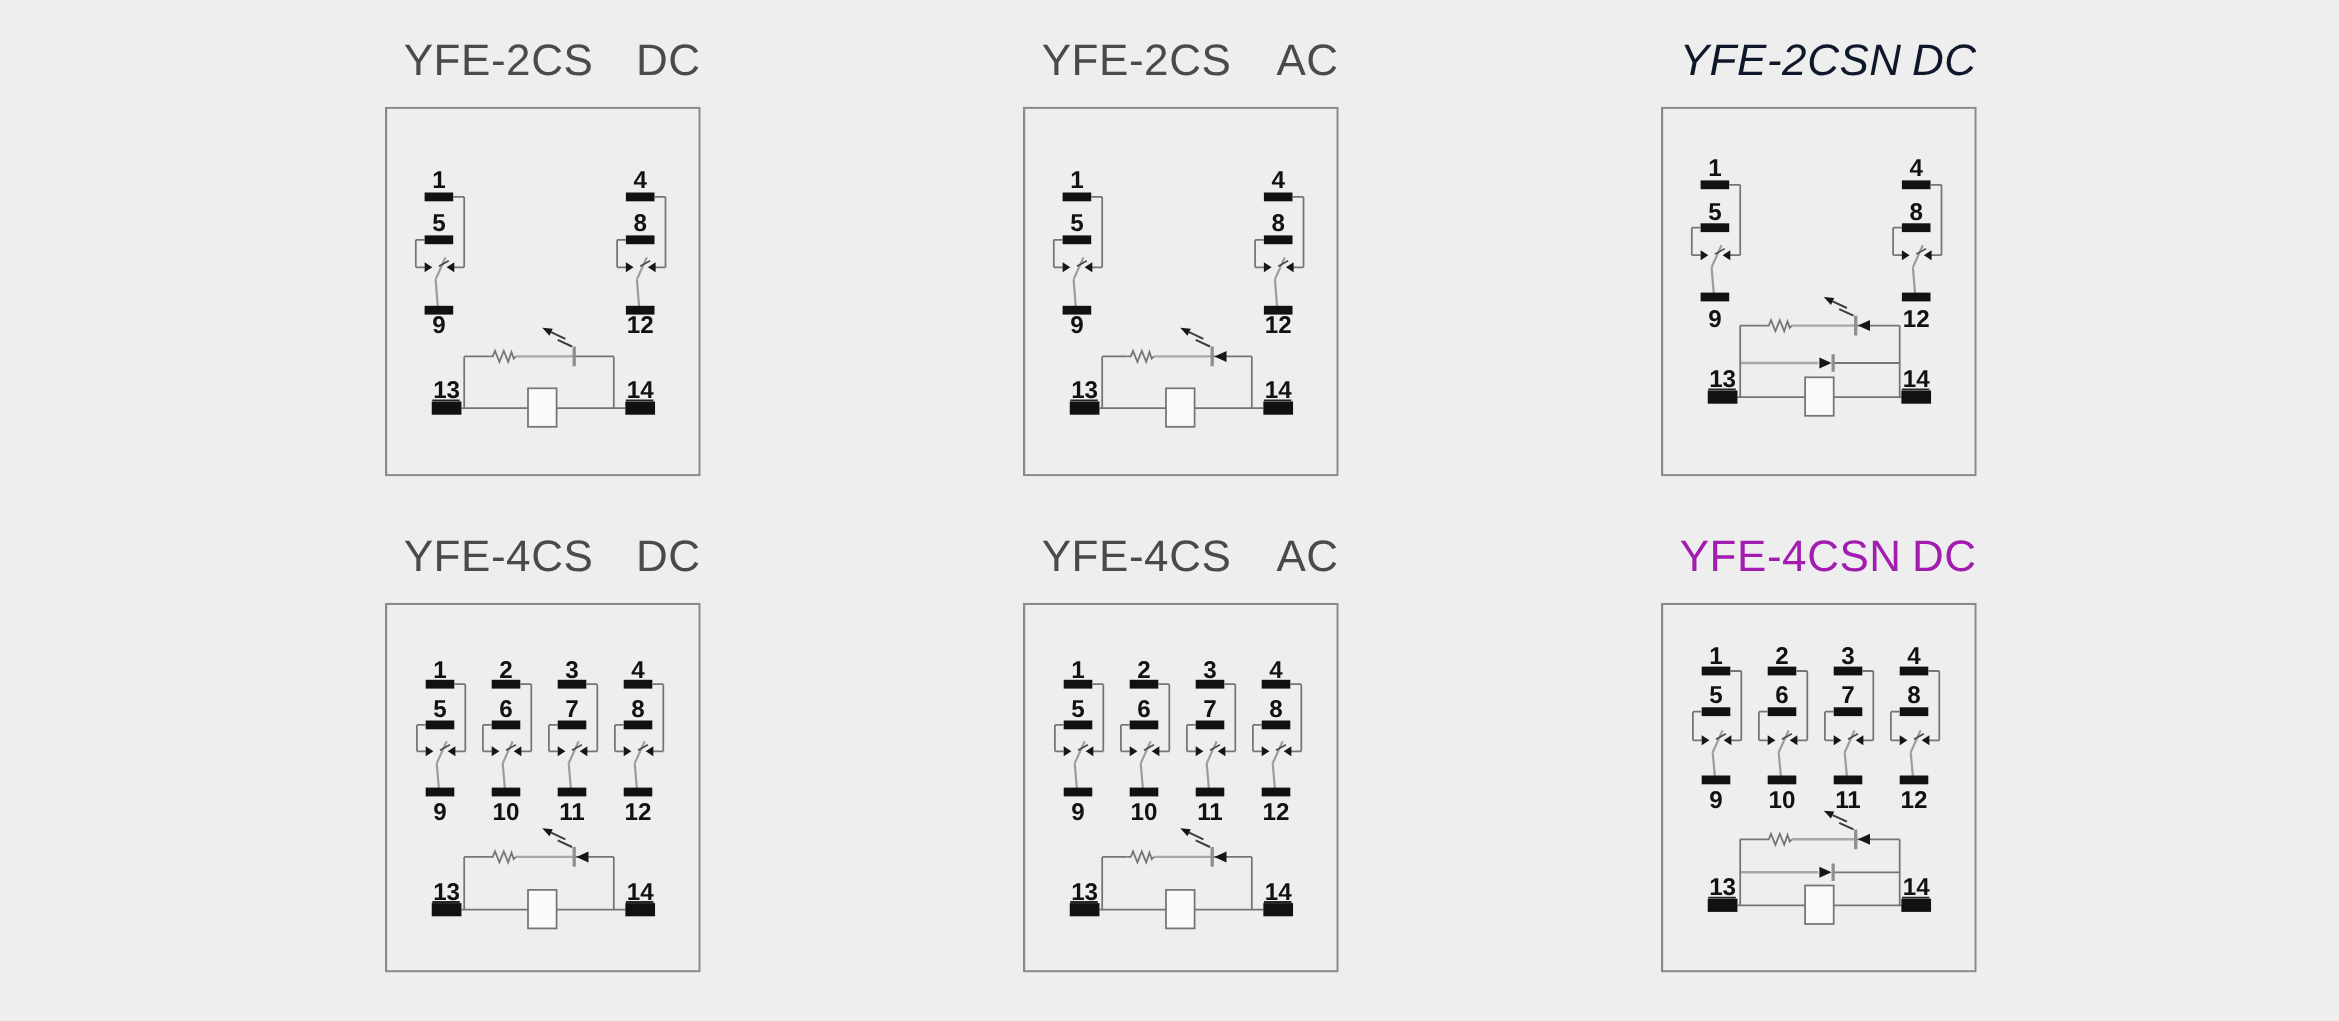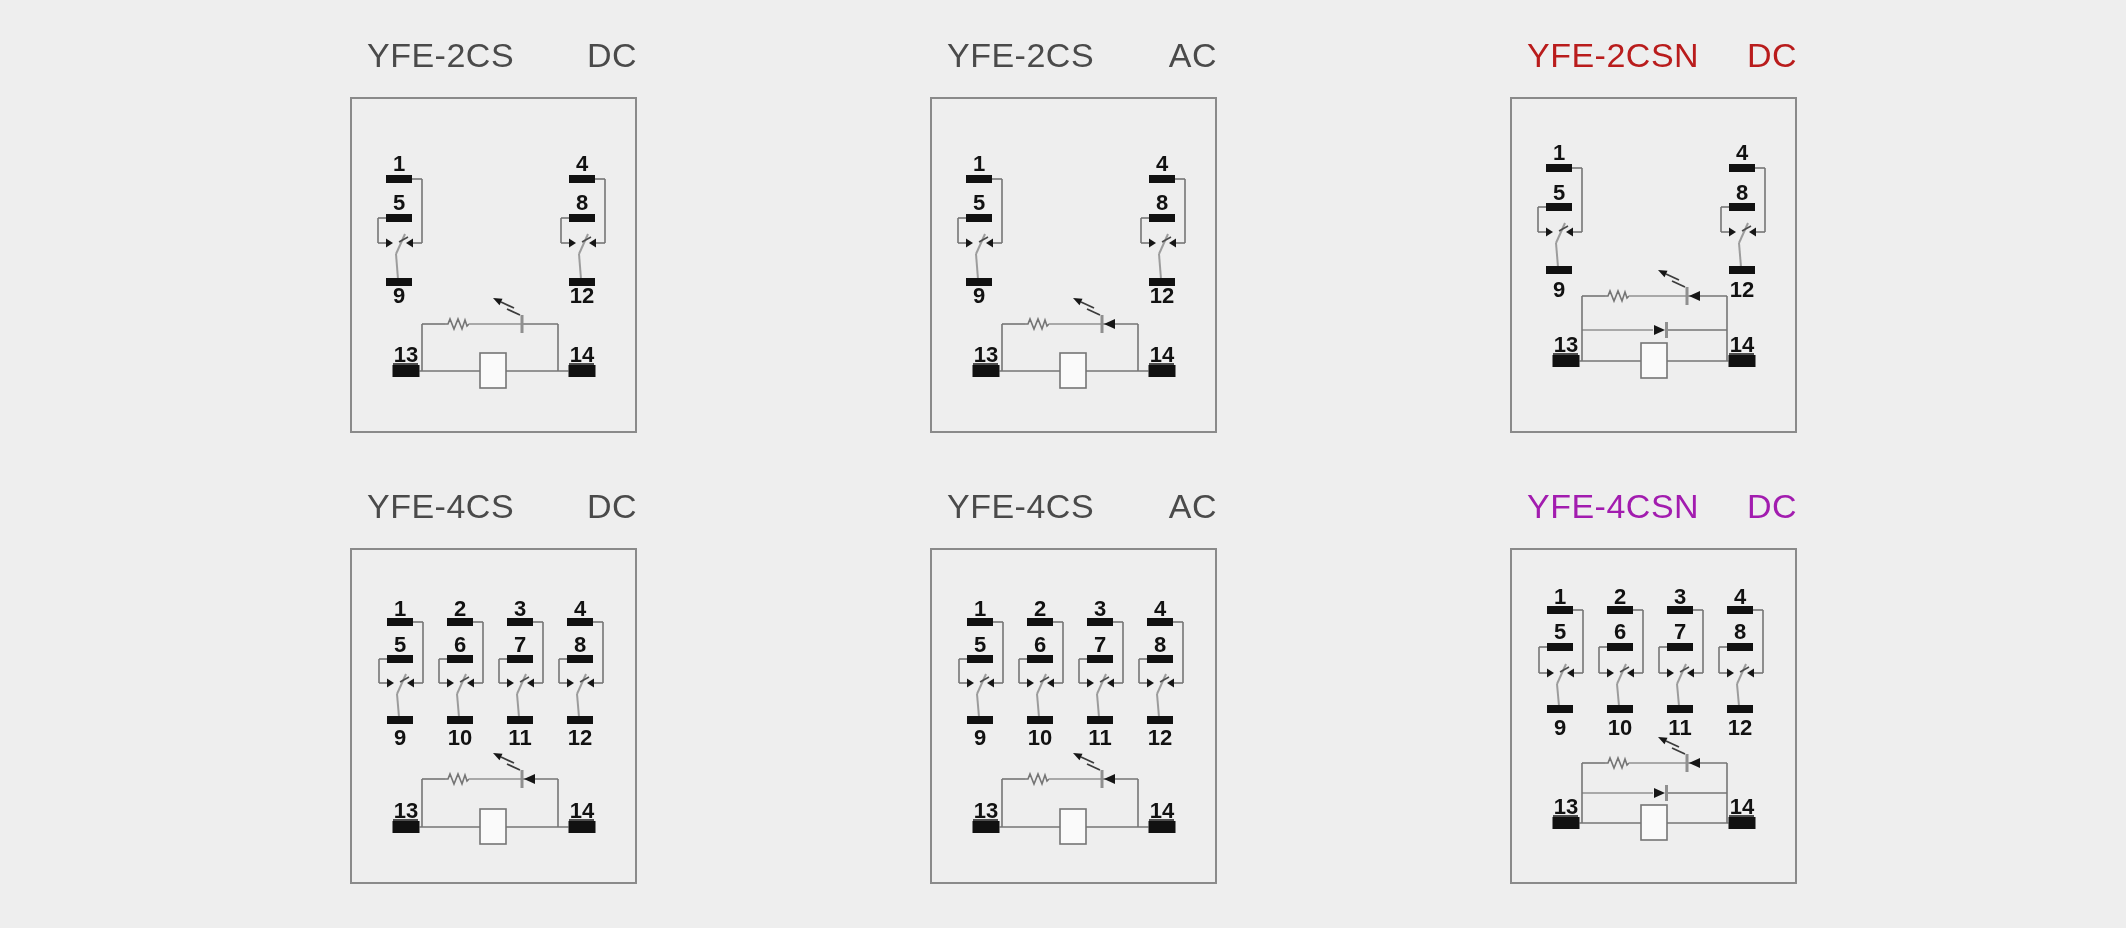--- a/index.html
+++ b/index.html
@@ -1,20 +1,20 @@
 <!DOCTYPE html>
 <html><head>
 <meta charset="utf-8">
 <style>
   html,body{margin:0;padding:0;background:#eeeeee;}
   .canvas{position:relative;width:2126px;height:928px;background:#eeeeee;
           font-family:"Liberation Sans",sans-serif;overflow:hidden;}
   .cell{position:absolute;width:287px;}
   .cell .title{display:flex;justify-content:space-between;align-items:baseline;
-               height:40px;line-height:40px;font-size:34px;color:#4a4a4a;
+               height:40px;line-height:40px;font-size:40px;color:#4a4a4a;
                padding-left:17px;box-sizing:border-box;letter-spacing:.5px;}
   .cell svg.schematic{position:absolute;top:62px;left:0;display:block;}
   .c0{left:350px;top:35px;}  .c1{left:930px;top:35px;}  .c2{left:1510px;top:35px;}
   .c3{left:350px;top:486px;} .c4{left:930px;top:486px;} .c5{left:1510px;top:486px;}
 </style>
 </head>
 <body>
 
 <div class="canvas" style="background: rgb(238, 238, 238);">
 
@@ -139,21 +139,21 @@
         <text x="56" y="265" text-anchor="middle" font-size="22" font-weight="bold" font-family="&quot;Liberation Sans&quot;, sans-serif" fill="#111111">13</text>
         <line x1="43" y1="267" x2="68" y2="267" stroke="#242424" stroke-width="1.6"></line>
         <rect x="42.5" y="268" width="27" height="12" fill="#111111"></rect>
         <text x="232" y="265" text-anchor="middle" font-size="22" font-weight="bold" font-family="&quot;Liberation Sans&quot;, sans-serif" fill="#111111">14</text>
         <line x1="219" y1="267" x2="244" y2="267" stroke="#242424" stroke-width="1.6"></line>
         <rect x="218.5" y="268" width="27" height="12" fill="#111111"></rect>
       </svg>
   </div>
 
   <div class="cell c2">
-    <div class="title" style="color: #b91c1c;">
+    <div class="title" style="color: #0f172a; font-style: italic;">
       <span>YFE-2CSN</span>
       <span>DC</span>
     </div>
     <svg class="schematic" width="287" height="336" viewBox="0 0 287 336">
         <rect x="1" y="1" width="285" height="334" fill="none" stroke="#8a8a8a" stroke-width="2"></rect>
         <text x="49" y="63" text-anchor="middle" font-size="22" font-weight="bold" font-family="&quot;Liberation Sans&quot;, sans-serif" fill="#111111">1</text>
         <rect x="36" y="67" width="26" height="8" fill="#111111"></rect>
         <line x1="62" y1="71" x2="72" y2="71" stroke="#757575" stroke-width="1.6"></line>
         <line x1="72" y1="71" x2="72" y2="135" stroke="#757575" stroke-width="1.6"></line>
         <line x1="72" y1="135" x2="62" y2="135" stroke="#757575" stroke-width="1.6"></line>

